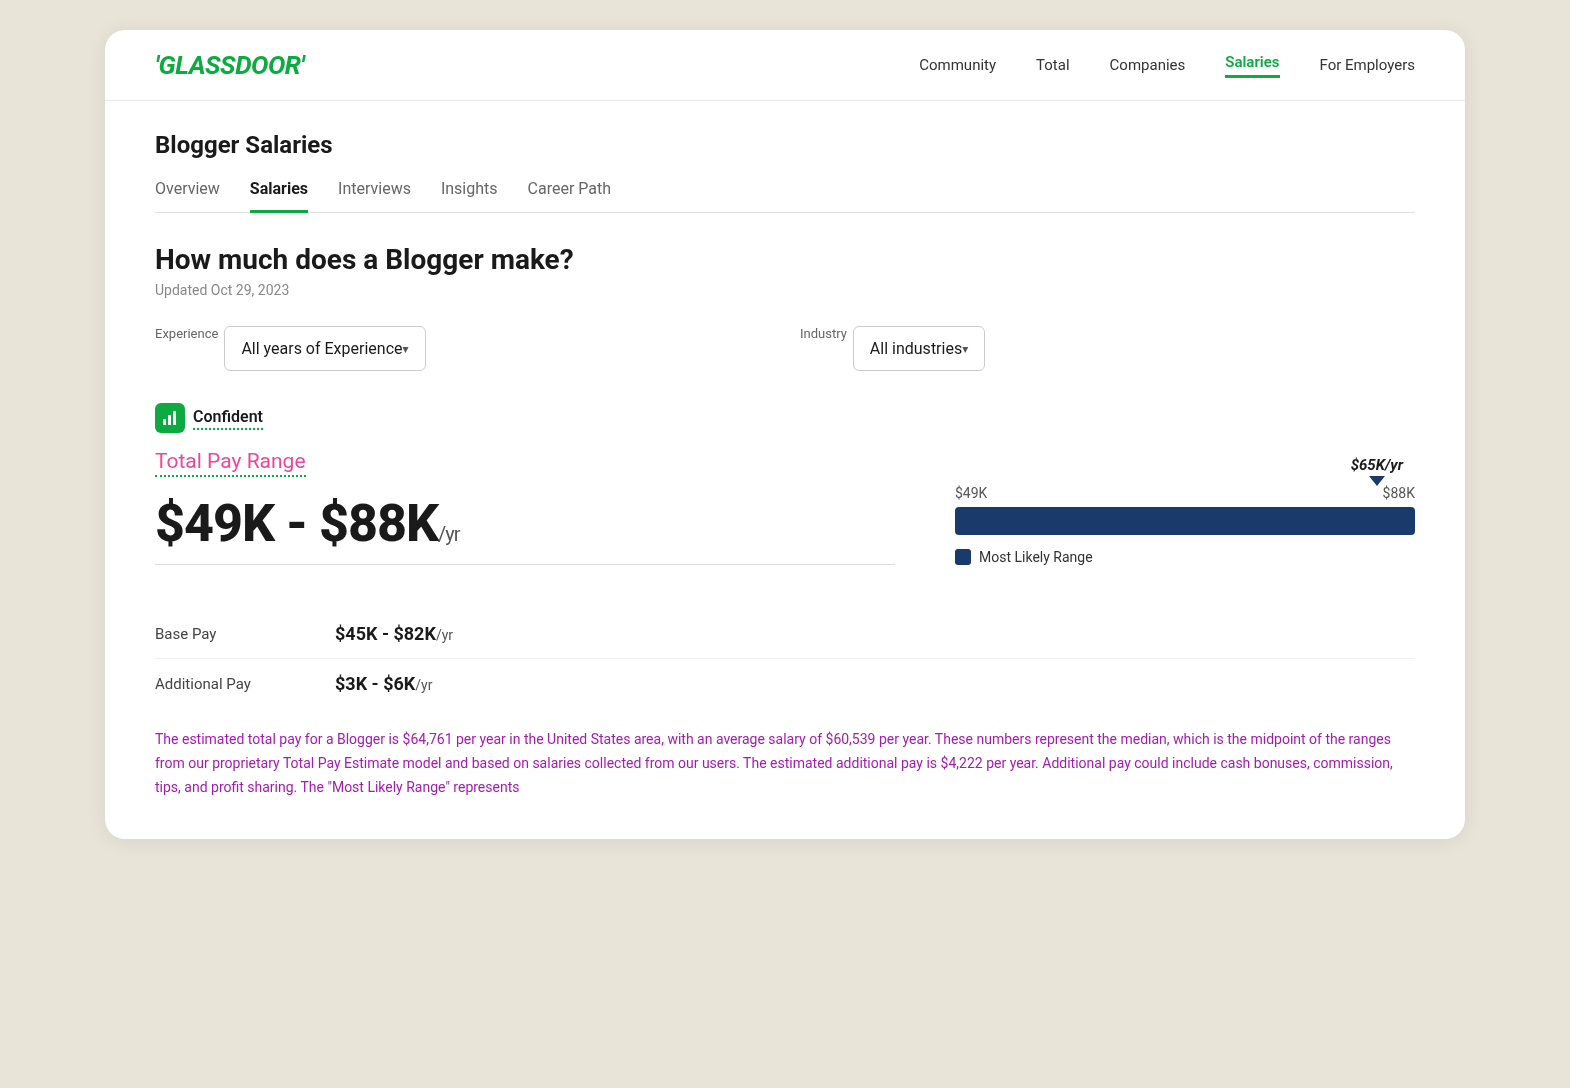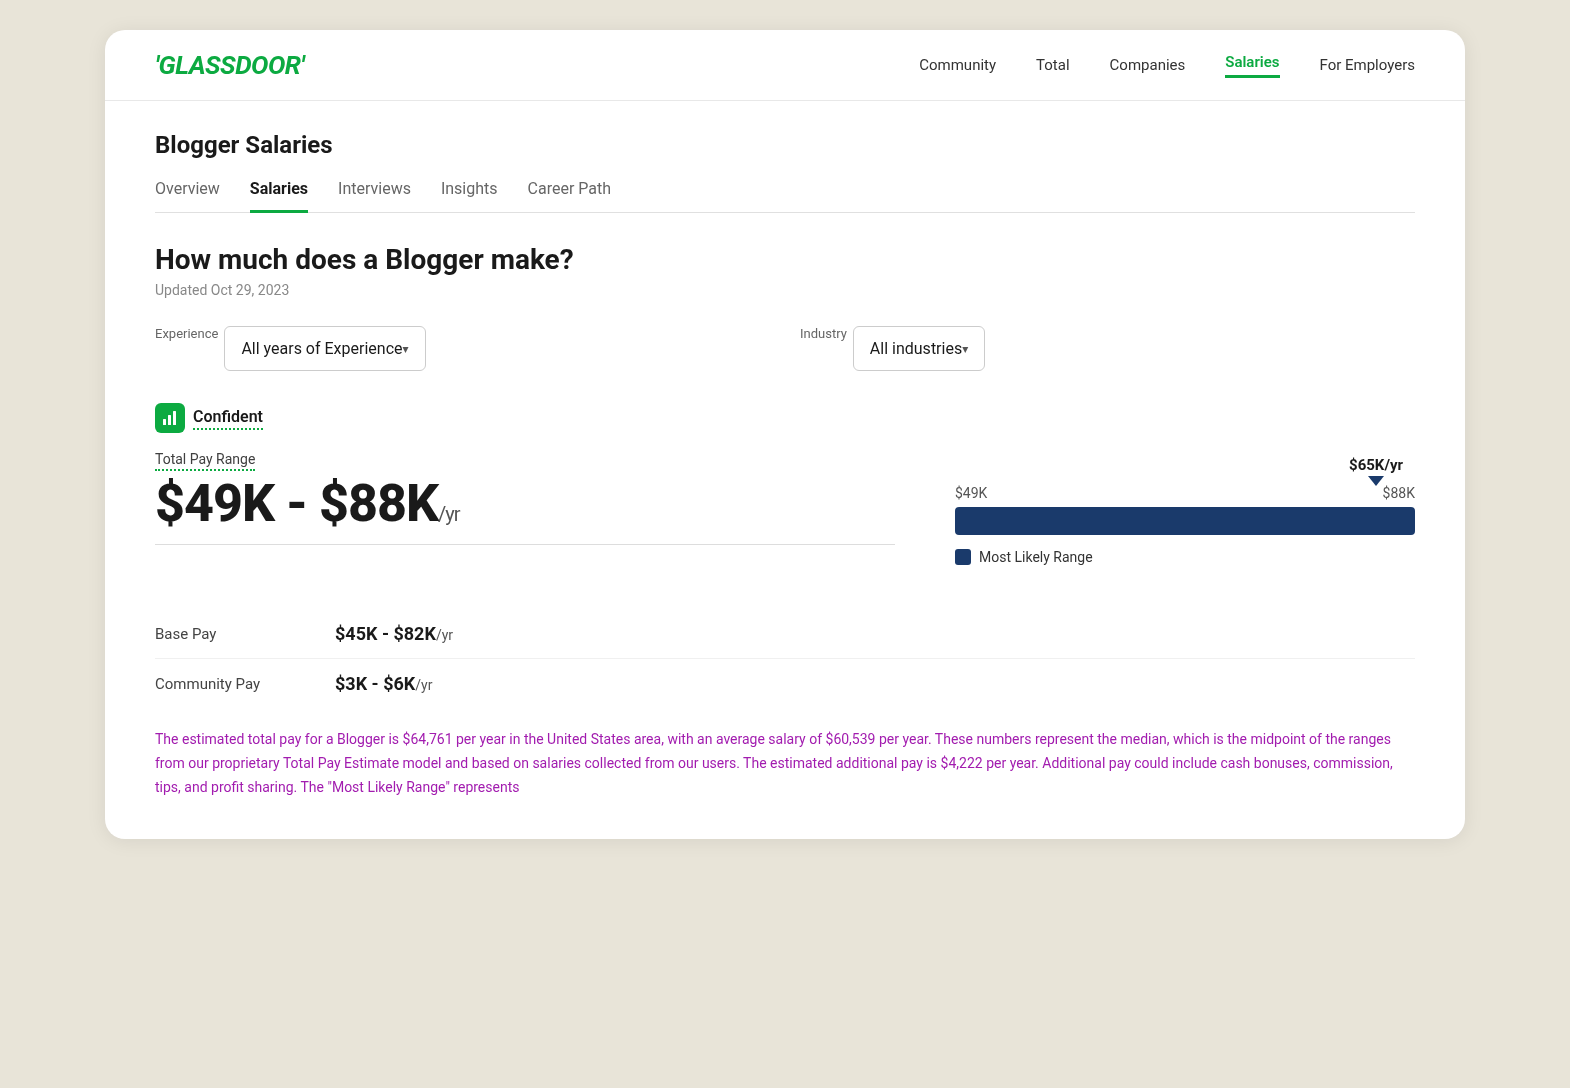--- a/index.html
+++ b/index.html
@@ -157,23 +157,23 @@
     .pay-section {
       display: flex;
       align-items: flex-start;
       gap: 60px;
       margin-bottom: 28px;
     }
     .pay-left {
       flex: 1;
     }
     .pay-label {
-      font-size: 14px;
-      color: #404040;
-      margin-bottom: 2px;
+      font-size: 21px;
+      color: #ec4899;
+      margin-bottom: 16px;
       border-bottom: 2px dotted #0caa41;
       display: inline-block;
       padding-bottom: 2px;
     }
     .pay-range-big {
       font-size: 52px;
       font-weight: 800;
       color: #1a1a1a;
       letter-spacing: -1px;
       margin-bottom: 6px;
@@ -259,20 +259,21 @@
     .median-marker-area {
       position: relative;
       height: 30px;
       margin-bottom: 0px;
     }
     .median-indicator {
       position: absolute;
       right: 12px;
       top: 0;
       text-align: center;
+      font-style: italic;
     }
     .median-indicator .val {
       font-size: 15px;
       font-weight: 700;
       color: #1a1a1a;
     }
     .median-indicator .arrow-down {
       width: 0;
       height: 0;
       border-left: 8px solid transparent;
@@ -371,21 +372,21 @@
     </div>
 
     <div class="pay-details">
       <div class="pay-detail-row">
         <span class="pay-detail-label">Base Pay</span>
         <span class="pay-detail-value">
           <span>$45K - $82K</span><span class="per-yr">/yr</span>
         </span>
       </div>
       <div class="pay-detail-row">
-        <span class="pay-detail-label">Community Pay</span>
+        <span class="pay-detail-label">Additional Pay</span>
         <span class="pay-detail-value">
           <span>$3K - $6K</span><span class="per-yr">/yr</span>
         </span>
       </div>
     </div>
 
     <p class="description-text">The estimated total pay for a Blogger is $64,761 per year in the United States area, with an average salary of $60,539 per year. These numbers represent the median, which is the midpoint of the ranges from our proprietary Total Pay Estimate model and based on salaries collected from our users. The estimated additional pay is $4,222 per year. Additional pay could include cash bonuses, commission, tips, and profit sharing. The "Most Likely Range" represents</p>
   </div>
 </div>
 

